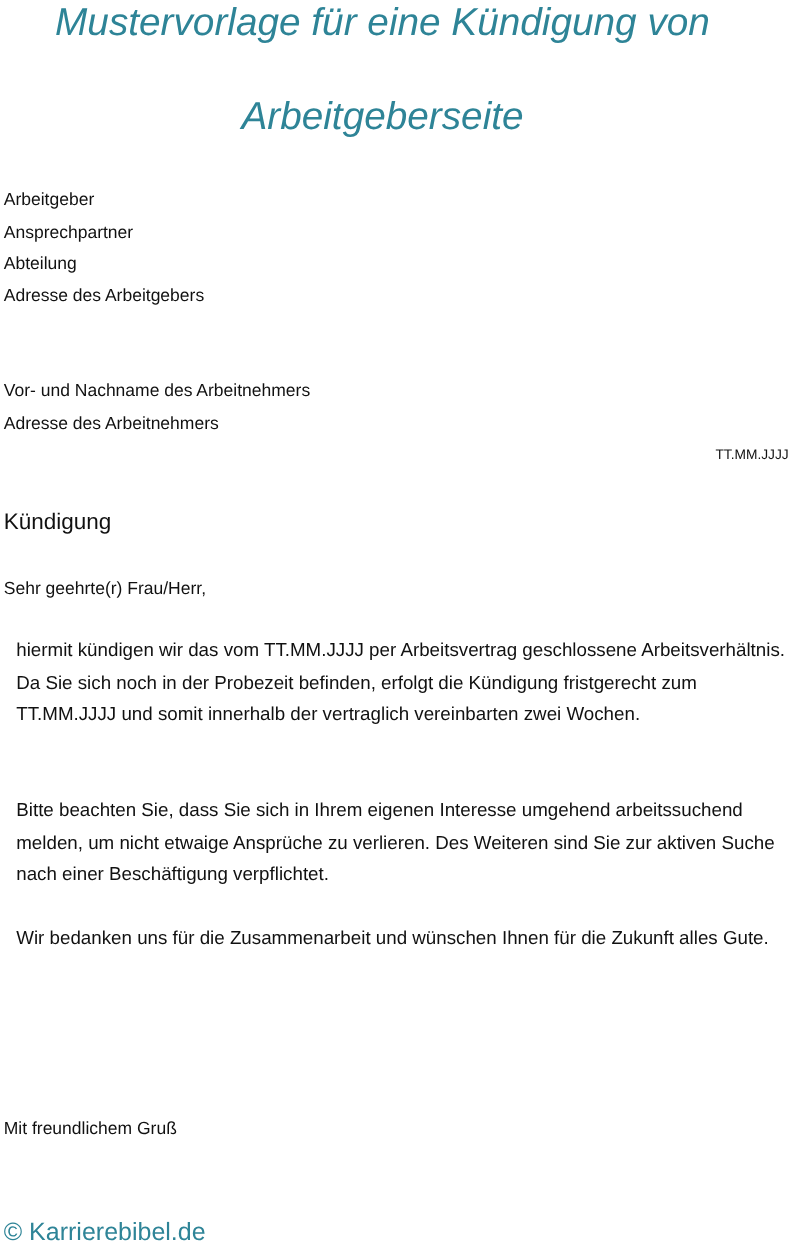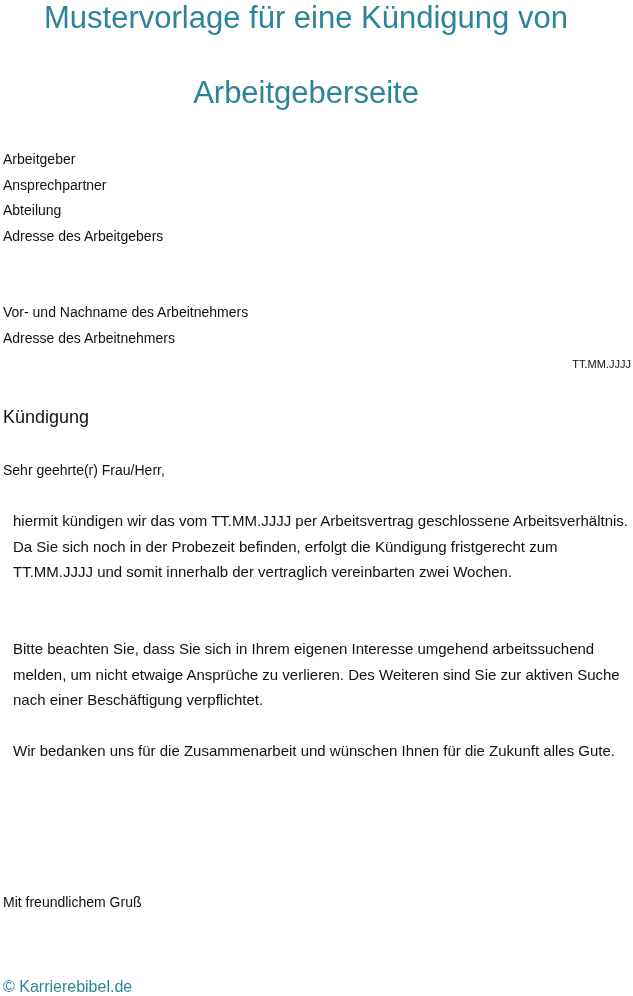--- a/index.html
+++ b/index.html
@@ -2,29 +2,29 @@
 <html><head>
 <meta charset="utf-8">
 <style>
   html, body { margin: 0; padding: 0; background: #ffffff; }
   body {
     width: 633px; height: 996px; position: relative; overflow: hidden;
     font-family: "Liberation Sans", sans-serif; color: #111111;
   }
   .title {
     position: absolute; left: 0; width: 612px; text-align: center;
-    color: #2e8497; font-size: 31px; line-height: 36px; margin: 0; font-weight: normal;
+    color: #2e8497; font-size: 31px; line-height: 36px; margin: 0; font-weight: normal; font-style: italic;
   }
   .t1 { top: 0px; }
   .t2 { top: 75px; }
   .line { position: absolute; left: 3px; font-size: 14px; line-height: 18px; white-space: nowrap; }
   .para { position: absolute; left: 13px; width: 625px; font-size: 15px; line-height: 25.5px; margin: 0; }
   .date { position: absolute; right: 2px; top: 355px; font-size: 11px; line-height: 18px; }
   .subject { position: absolute; left: 3px; top: 406px; font-size: 18px; line-height: 22px; }
-  .footer { position: absolute; left: 3px; top: 977px; font-size: 16px; line-height: 19px; color: #2e8497; }
+  .footer { position: absolute; left: 3px; top: 977px; font-size: 20px; line-height: 19px; color: #2e8497; }
 </style>
 </head>
 <body>
 
 <h1 class="title t1">Mustervorlage für eine Kündigung von</h1>
 <h1 class="title t2">Arbeitgeberseite</h1>
 
 <div class="line" style="top:150px">Arbeitgeber</div>
 <div class="line" style="top:176px">Ansprechpartner</div>
 <div class="line" style="top:201px">Abteilung</div>

